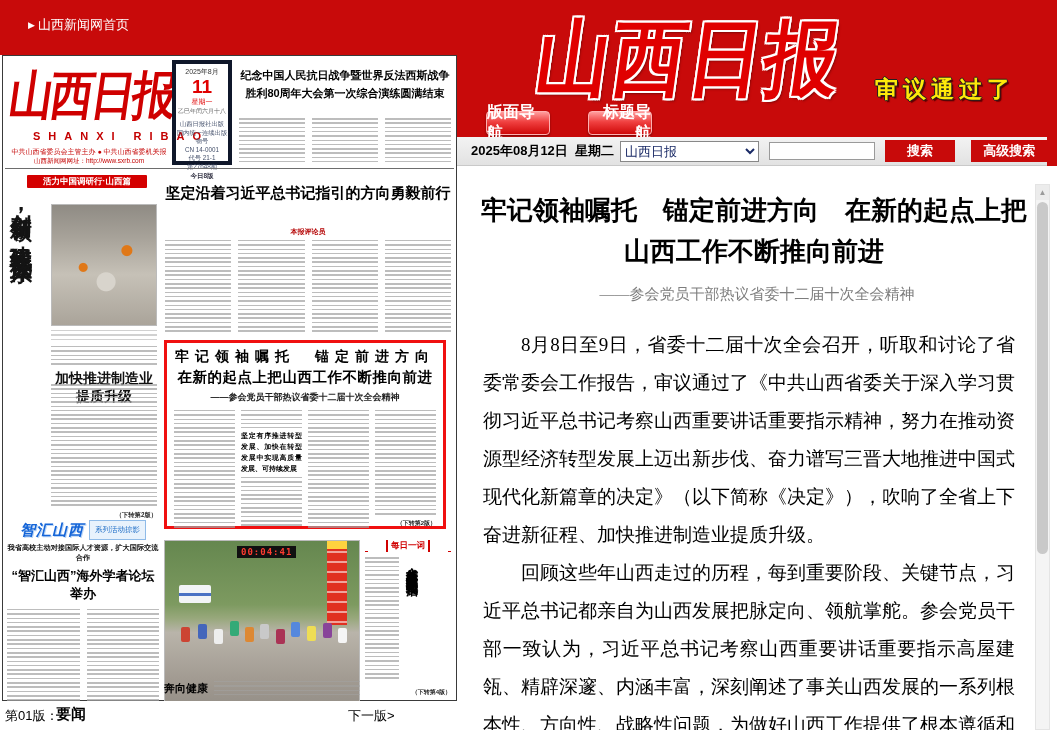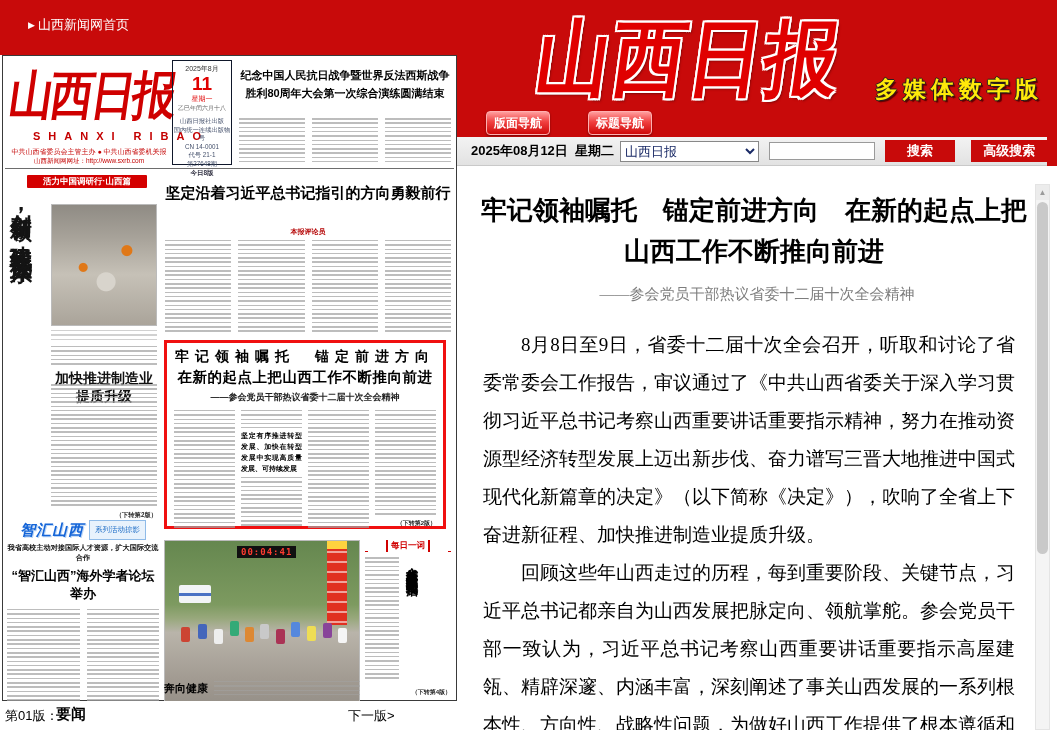--- a/index.html
+++ b/index.html
@@ -11,23 +11,23 @@
   .red-top { position:absolute; left:0; top:0; width:457px; height:55px; background:#c80a0a; }
   .home-link { position:absolute; left:28px; top:16px; color:#fff; font-size:13px; cursor:pointer; text-decoration:none; display:flex; align-items:center; gap:3px; }
   .home-link .tri { font-size:9px; }
   .masthead { position:absolute; left:457px; top:0; width:600px; height:166px; background:#c80a0a; }
   .m-logo { position:absolute; left:88px; top:2px; font-family:"DejaVu Serif", serif; font-weight:bold; font-size:74px; line-height:100px; color:#e00000; letter-spacing:2px;
     transform:skewX(-8deg) scaleY(1.12); transform-origin:left top;
     text-shadow:2px 0 #fff,-2px 0 #fff,0 2px #fff,0 -2px #fff,2px 2px #fff,-2px -2px #fff,2px -2px #fff,-2px 2px #fff,3px 3px 2px rgba(0,0,0,.35); }
   .m-edition { position:absolute; left:418px; top:74px; font-size:23px; font-weight:bold; color:#ffe90a; letter-spacing:5px;
     text-shadow:1px 0 #222,-1px 0 #222,0 1px #222,0 -1px #222,2px 2px 1px #5a0000; }
   .navbtn { position:absolute; top:111px; width:64px; height:24px; border-radius:4px; border:1px solid #ffb0b0;
-    background:linear-gradient(180deg,#ff9d9d 0%,#f04040 45%,#cf0808 100%); color:#fff; font-size:12px; font-weight:bold;
+    background:linear-gradient(180deg,#ff9d9d 0%,#f04040 45%,#cf0808 100%); color:#fff; font-size:16px; font-weight:bold;
     display:flex; align-items:center; justify-content:center; cursor:pointer; box-shadow:0 1px 2px rgba(0,0,0,.45); text-decoration:none; }
-  .navbtn.b1 { left:29px; } .navbtn.b2 { left:131px; }
+  .navbtn.b1 { left:29px; } .navbtn.b2 { left:131px;text-align:right; }
 
   
   .toolbar { position:absolute; left:457px; top:137px; width:590px; height:29px; background:linear-gradient(180deg,#f3f3f3,#e2e2e2);
     border-bottom:1px solid #c9c9c9; display:flex; align-items:center; padding-left:14px; font-size:13px; color:#000; }
   .tb-date { white-space:pre; font-weight:bold; }
   .tb-select { width:168px; height:21px; margin-left:6px; font-size:13px; color:#1a2a66; border:1px solid #888; background:#fff; }
   .tb-input { width:106px; height:18px; margin-left:10px; border:1px solid #9a9a9a; background:#fff; }
   .tb-btn { width:86px; height:22px; margin-left:10px; background:#c80a0a; color:#fff; font-size:13px; font-weight:bold;
     display:flex; align-items:center; justify-content:center; cursor:pointer; text-decoration:none; }
   .tb-btn.adv { width:92px; margin-left:16px; }
@@ -49,21 +49,21 @@
   .sim { background-image:repeating-linear-gradient(180deg,#a3a3a3 0 1.5px,transparent 1.5px 4.3px); opacity:.72; }
   .sim.light { opacity:.5; }
   .cols { display:flex; gap:7px; }
   .cols > div { flex:1; }
 
   .np-logo { left:12px; top:2px; font-family:"DejaVu Serif",serif; font-weight:bold; font-size:44px; line-height:64px; color:#cf0000;
     letter-spacing:-3px; transform:skewX(-8deg) scaleY(1.18); transform-origin:left top; }
   .np-pinyin { left:30px; top:74px; color:#c40000; font-size:11px; letter-spacing:8px; font-weight:bold; }
   .np-org { left:6px; top:91px; width:160px; text-align:center; color:#c40000; font-size:7px; }
   .np-site { left:6px; top:101px; width:160px; text-align:center; color:#c40000; font-size:6.5px; }
-  .np-datebox { left:169px; top:4px; width:60px; height:105px; border:1px solid #0f172a; text-align:center; padding-top:3px; }
+  .np-datebox { left:169px; top:4px; width:60px; height:105px; border:4px solid #0f172a; text-align:center; padding-top:3px; }
   .db-month { font-size:7px; color:#333; }
   .db-day { font-size:19px; line-height:20px; font-weight:bold; color:#e00000; }
   .db-week { font-size:7px; color:#e00000; }
   .db-lunar { font-size:6px; color:#666; margin-bottom:4px; }
   .db-small { font-size:6.3px; color:#44506b; line-height:8.5px; }
   .db-pages { font-size:6.5px; color:#334; font-weight:bold; margin-top:1px; }
   .np-tophead { left:236px; top:10px; width:212px; font-size:11px; font-weight:bold; line-height:1.65; text-align:center; color:#000; }
   .np-tophead-cols { left:236px; top:62px; width:212px; height:44px; }
   .np-tophead-cols > div { height:44px; }
   .np-divider { left:2px; top:112px; width:449px; border-top:1.5px solid #6d6d6d; }
@@ -149,21 +149,21 @@
 
   <div class="red-top">
     <a class="home-link">
       <span class="tri">▶</span>
       <span>山西新闻网首页</span>
     </a>
   </div>
 
   <div class="masthead">
     <div class="m-logo">山西日报</div>
-    <div class="m-edition">多媒体数字版</div>
+    <div class="m-edition">审议通过了</div>
     <a class="navbtn b1">版面导航</a>
     <a class="navbtn b2">标题导航</a>
   </div>
 
   <div class="toolbar">
     <span class="tb-date">2025年08月12日  星期二</span>
     <select class="tb-select">
       <option>山西日报</option>
     </select>
     <input class="tb-input" type="text" style="">

